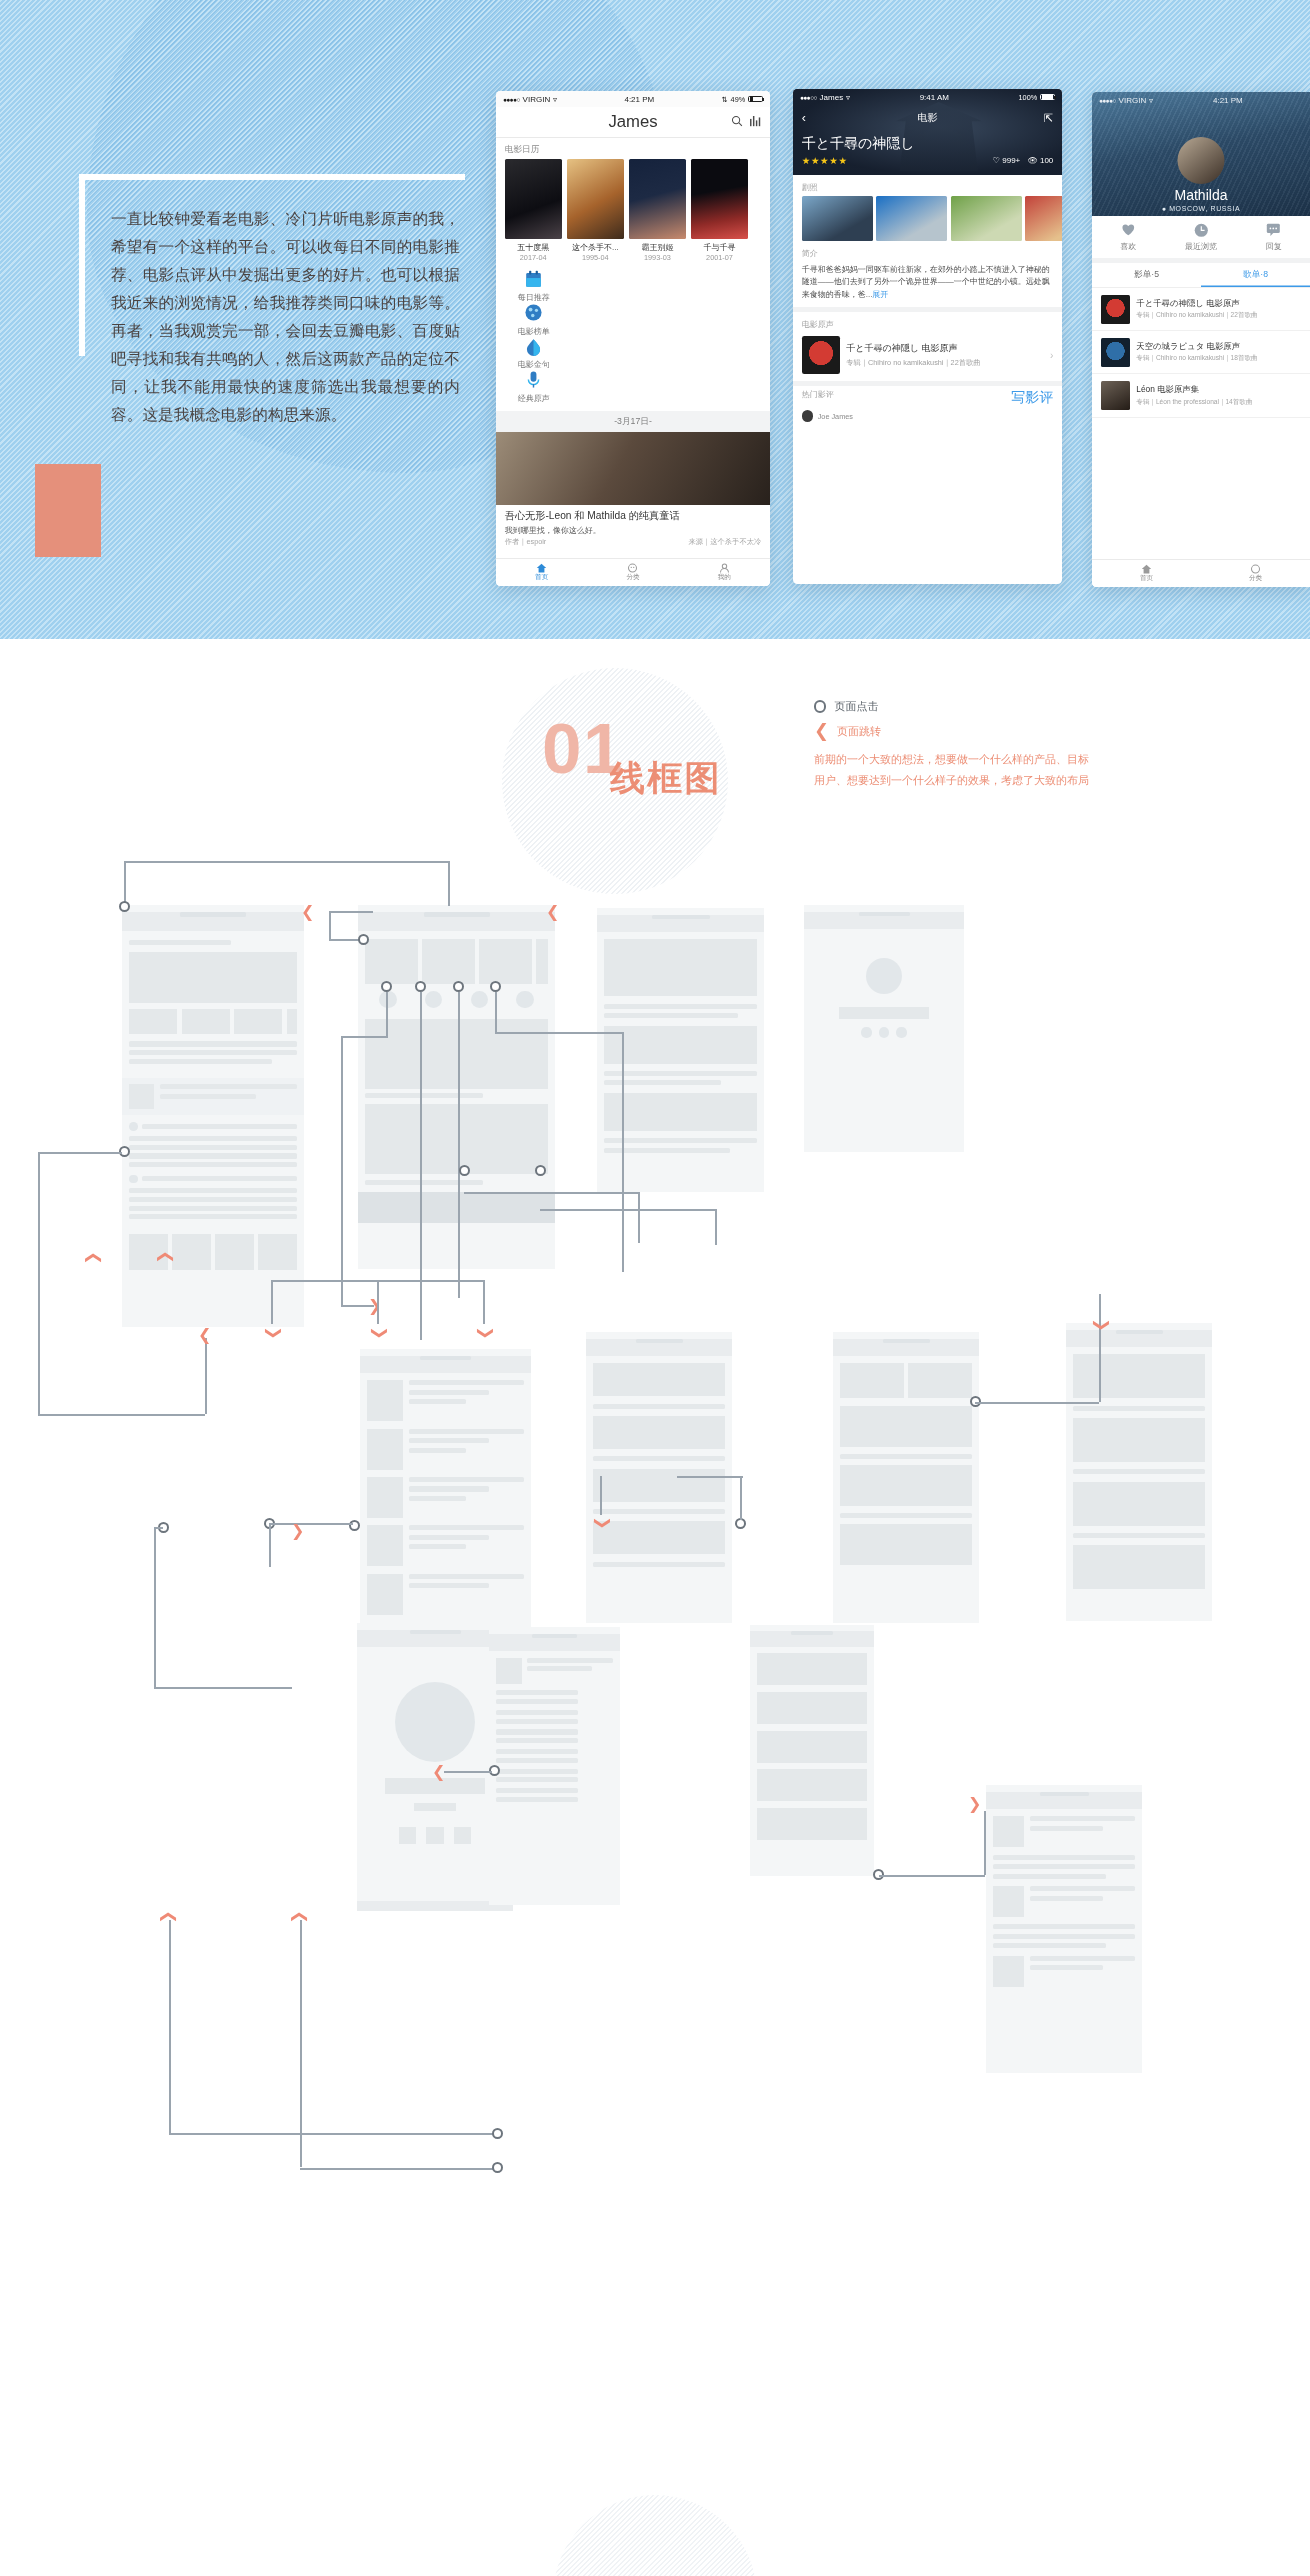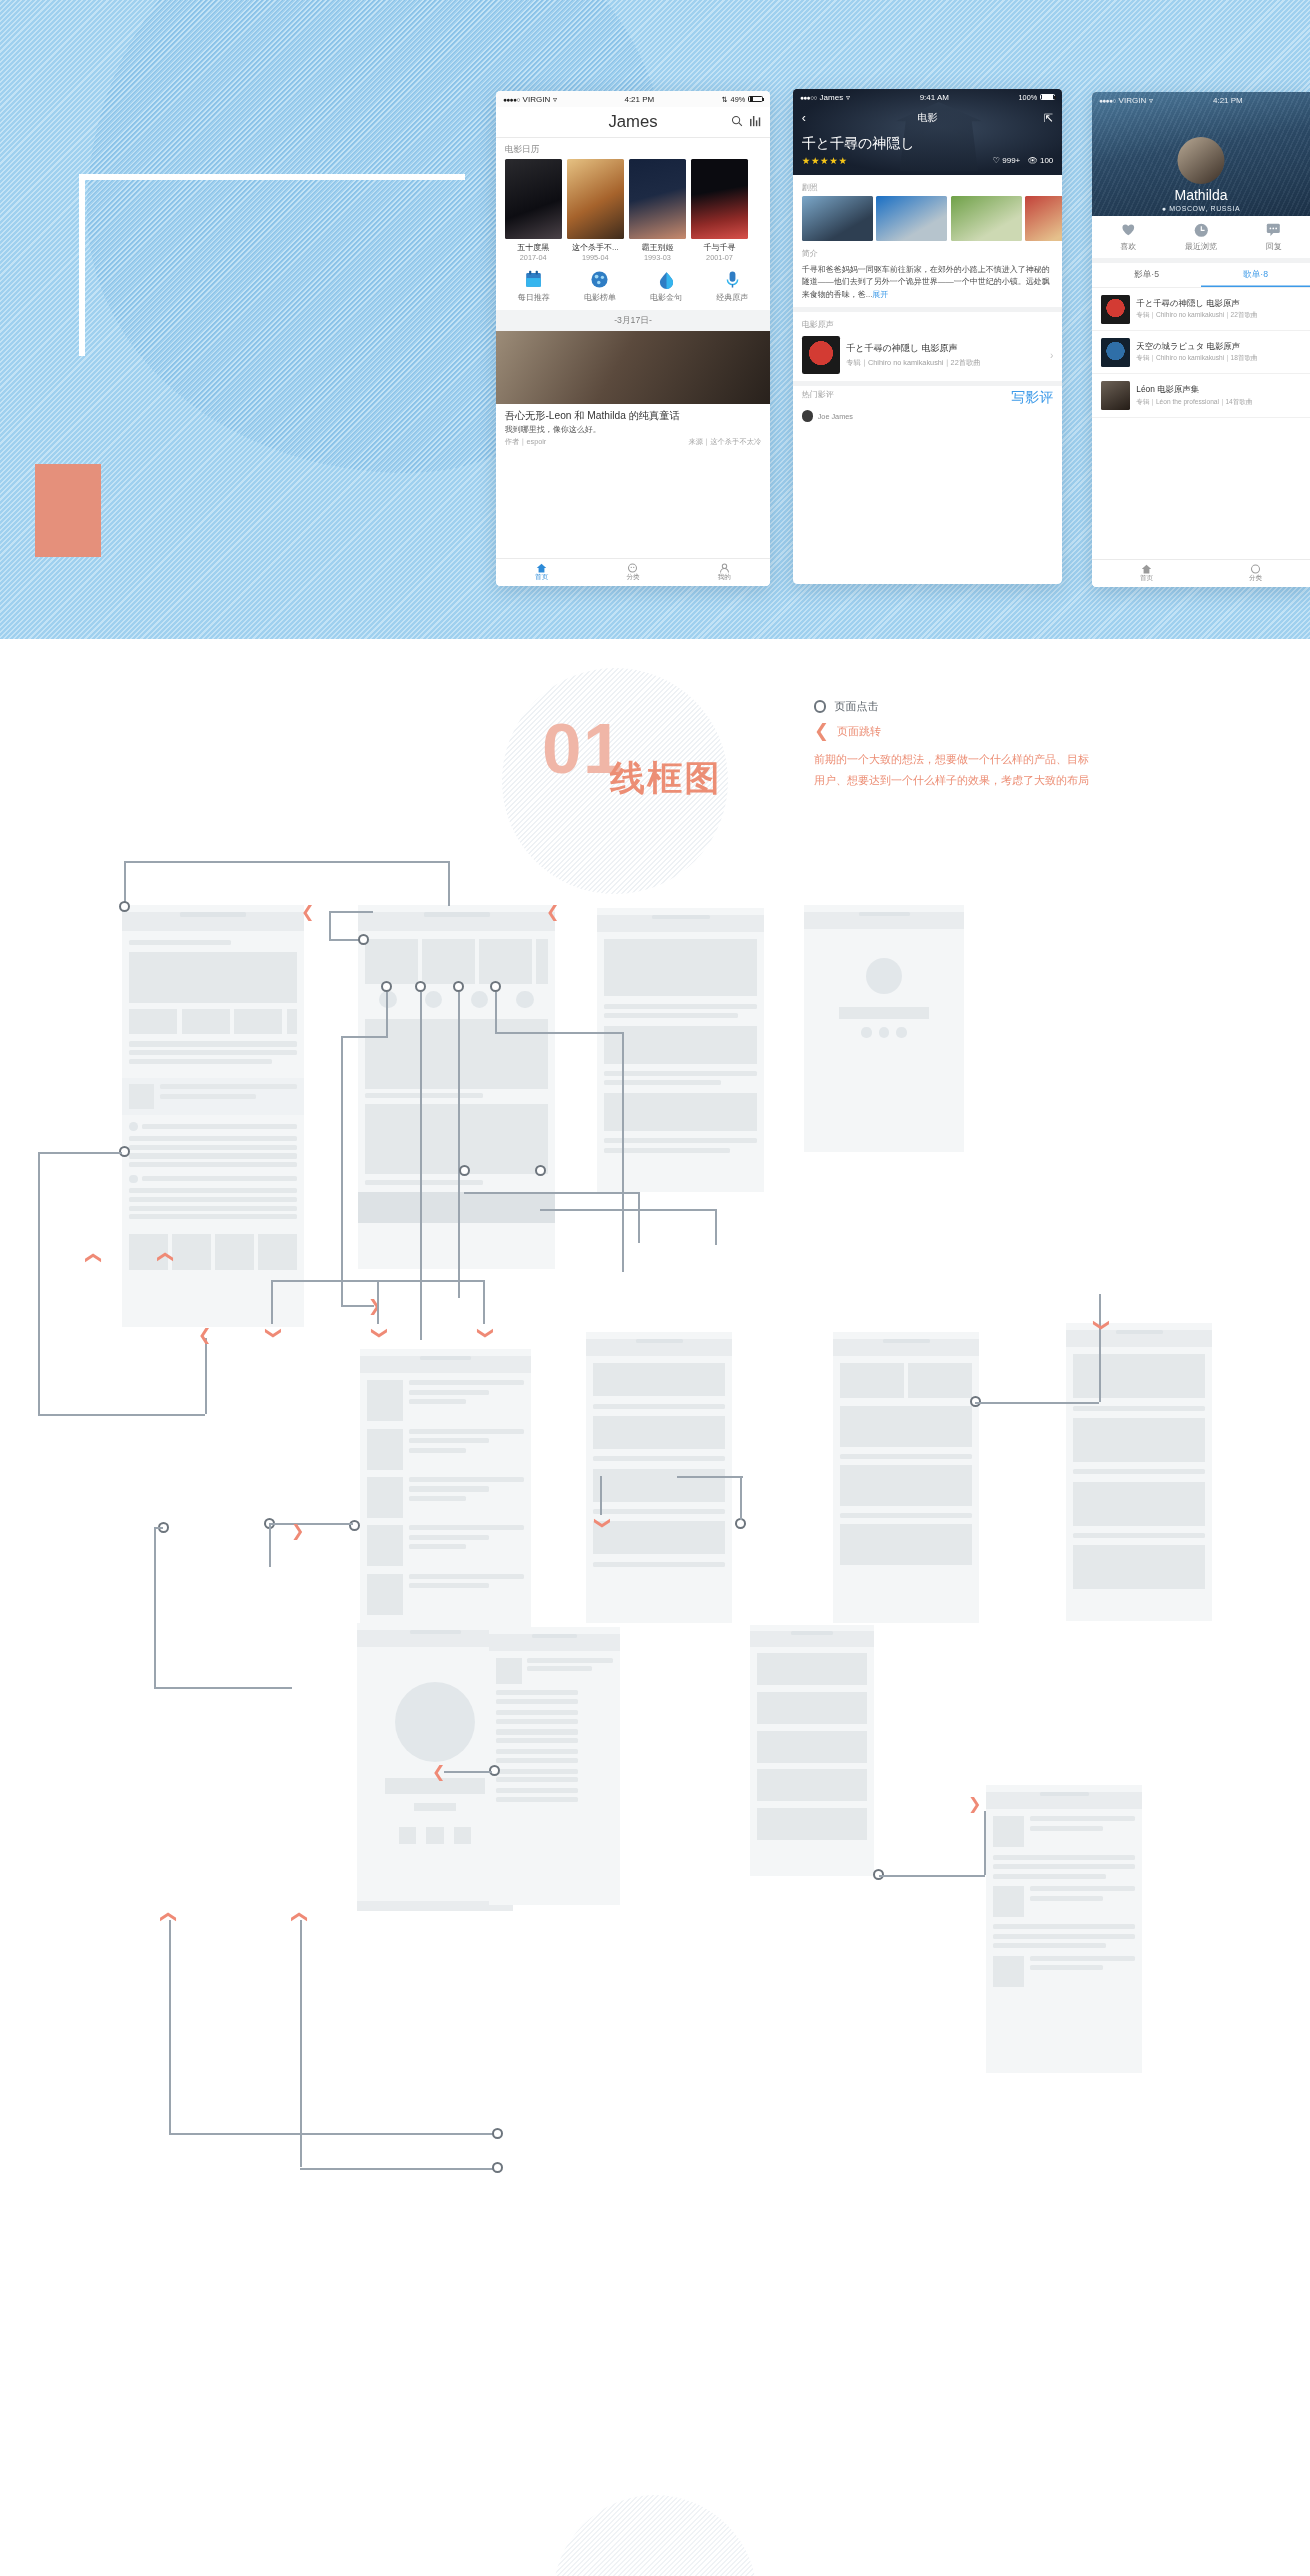--- a/index.html
+++ b/index.html
@@ -81,21 +81,21 @@
     height: 31px; border-bottom: 0.7px solid #e9e9e9; background:#fff;
   }
   .navbar1 .title { font-size: 16.7px; color:#333; font-weight:300; }
   .navbar1 .acts { position:absolute; right:8.7px; display:flex; gap:7.3px; align-items:center; color:#4a4a4a;}
   .sec-label { padding: 5.8px 8.7px 2.9px; font-size: 8.7px; color:#8b8b8b; }
   .cal-row { display:flex; gap:5.1px; padding: 0 8.7px; }
   .cal-item { width: 57px; }
   .poster { width:57px; height:80px; border-radius:1.5px; background-size:cover; background-position:center; }
   .cal-item .nm { font-size: 8px; color:#333; margin-top:3.6px; text-align:center; white-space:nowrap; overflow:hidden; text-overflow:ellipsis;}
   .cal-item .dt { font-size: 7.3px; color:#9a9a9a; text-align:center; }
-  .quick-row { display:flex; padding: 7.3px 8.7px 7.3px; justify-content:space-between; }
+  .quick-row { display:flex; padding: 7.3px 8.7px 7.3px; justify-content:center;flex-direction:column; }
   .quick { width: 58px; text-align:center; }
   .quick .ic { width: 19px; height: 19px; margin: 0 auto 3.6px; }
   .quick .lb { font-size: 8px; color:#777; }
   .daybar { background:#f2f3f4; text-align:center; font-size:8.7px; color:#7c7c7c; padding:4.4px 0; }
   .feat-img { width: 100%; height: 73px; background-size:cover; background-position:center 30%; }
   .feat-title { font-size: 10.2px; color:#333; padding: 4.4px 8.7px 1.5px; }
   .feat-sub { font-size: 8px; color:#555; padding: 0 8.7px 1.5px; }
   .feat-meta { display:flex; justify-content:space-between; font-size: 7.3px; color:#a6a6a6; padding: 0 8.7px 5.8px; }
   .tabbar { position:absolute; bottom:0; left:0; right:0; display:flex; border-top:0.7px solid #eaeaea;
             background:#fff; height: 28px; }
@@ -214,20 +214,21 @@
       rgba(140,160,180,0.0) 0 2.2px, rgba(150,170,190,0.14) 2.2px 3.6px); }
 </style>
 </head>
 <body>
 
 <div id="hero">
   <div class="stripes"></div>
   <div class="blob"></div>
   <div class="white-frame"></div>
   <div class="coral-square"></div>
+  <div class="intro">一直比较钟爱看老电影、冷门片听电影原声的我，希望有一个这样的平台。可以收每日不同的电影推荐、电影点评从中发掘出更多的好片。也可以根据我近来的浏览情况，给我推荐类同口味的电影等。再者，当我观赏完一部，会回去豆瓣电影、百度贴吧寻找和我有共鸣的人，然后这两款产品的定位不同，让我不能用最快的速度筛选出我最想要的内容。这是我概念电影的构思来源。</div>
 
   <div class="phone" id="phone1">
     <div class="statusbar">
       <div class="sb-left">
         <span class="dots">●●●●○</span>
         <span>VIRGIN</span>
         <span>▿</span>
       </div>
       <span>4:21 PM</span>
       <div class="sb-right">

